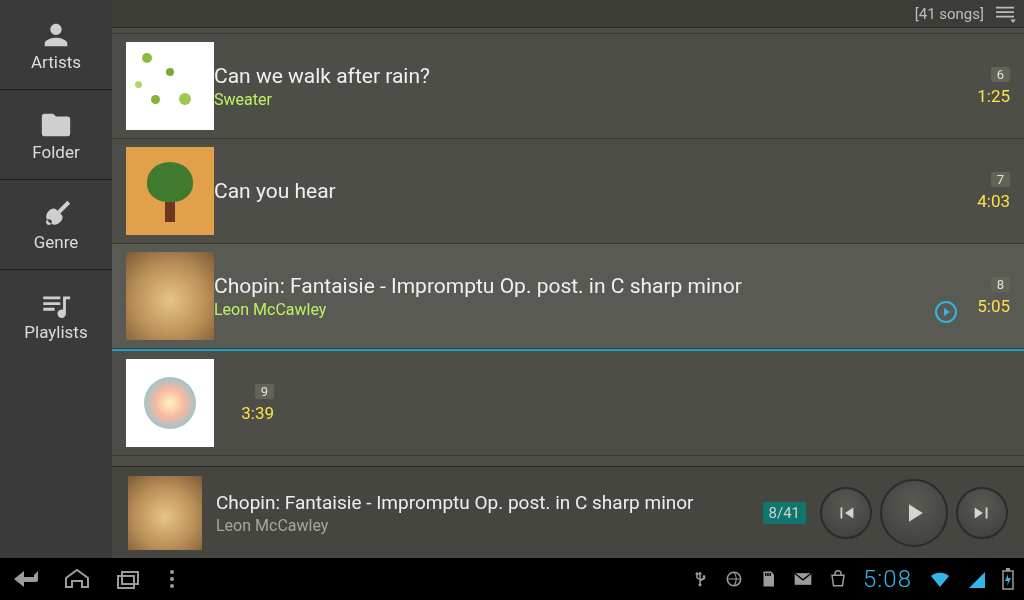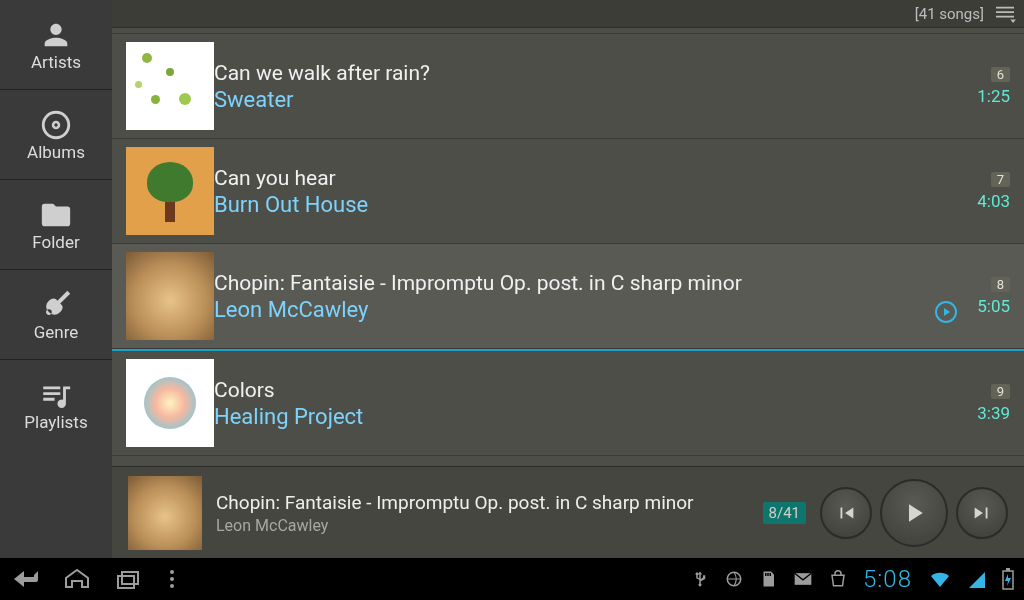--- a/index.html
+++ b/index.html
@@ -18,24 +18,24 @@
   .content { flex: 1; background: #4e4e48; display: flex; flex-direction: column; min-height: 0; }
   .content-header { height: 28px; display: flex; align-items: center; justify-content: flex-end; padding: 0 8px; gap: 10px; color: #bdbdbd; font-size: 15px; background: #3d3d38; border-bottom: 1px solid #2d2d29; }
   .header-menu-icon { display:flex; align-items:center; justify-content:center; cursor:pointer; }
   .list { flex: 1; overflow-y: auto; }
   .song-row { position: relative; display: flex; align-items: center; padding: 8px 14px; border-bottom: 1px solid #3a3a36; cursor: pointer; }
   .song-row.playing { background: rgba(255,255,255,0.07); }
   .song-row.next-accent { border-top: 2px solid #1aa3c7; }
   .album-art { width: 88px; height: 88px; background: #fff; flex-shrink: 0; display:flex; align-items:center; justify-content:center; overflow:hidden; }
   .song-info { flex: 1; display: flex; flex-direction: column; gap: 2px; }
   .song-title { color: #f0f0f0; font-size: 21px; }
-  .song-artist { color: #7dd3fc; font-size: 22px; }
+  .song-artist { color: #bef264; font-size: 16px; }
   .song-meta { display: flex; flex-direction: column; align-items: flex-end; gap: 4px; min-width: 60px; }
   .track-num { background: #636358; color: #e2e2da; font-size: 13px; padding: 0 6px; border-radius: 2px; }
-  .duration { color: #5eead4; font-size: 17px; margin-left: 8px; }
+  .duration { color: #fde047; font-size: 17px; margin-left: 8px; }
   .now-playing-indicator { position: absolute; right: 66px; top: 50%; transform: translateY(4px); }
   .now-playing-indicator svg { width: 24px; height: 24px; }
   
   .nowbar { height: 92px; background: #464640; border-top: 1px solid #2a2a27; display: flex; align-items: center; gap: 14px; padding: 0 16px; }
   .nowbar .album-art { width: 74px; height: 74px; }
   .nowbar .np-text { flex: 1; display:flex; flex-direction:column; gap:2px; }
   .nowbar .np-title { font-size: 19px; color: #eee; }
   .nowbar .np-artist { font-size: 16px; color: #a7a79f; }
   .np-pos { font-size: 15px; color: #d0d0c8; padding: 2px 6px; background: #0f766e; border-radius: 2px; }
   .controls { display: flex; align-items: center; gap: 8px; }
@@ -65,30 +65,20 @@
         <span class="sb-icon">
           <svg viewBox="0 0 24 24">
               <path fill="currentColor" d="M12 12c2.2 0 4-1.8 4-4s-1.8-4-4-4-4 1.8-4 4 1.8 4 4 4zm0 2c-2.7 0-8 1.3-8 4v2h16v-2c0-2.7-5.3-4-8-4z"></path>
             </svg>
         </span>
         <span>Artists</span>
       </div>
       <div class="sidebar-item">
         <span class="sb-icon">
           <svg viewBox="0 0 24 24">
-              <circle cx="12" cy="12" r="9" fill="none" stroke="currentColor" stroke-width="2"></circle>
-              <circle cx="12" cy="12" r="3" fill="currentColor"></circle>
-              <circle cx="12" cy="12" r="1.2" fill="#3a3a3a"></circle>
-            </svg>
-        </span>
-        <span>Albums</span>
-      </div>
-      <div class="sidebar-item">
-        <span class="sb-icon">
-          <svg viewBox="0 0 24 24">
               <path fill="currentColor" d="M10 4H4a2 2 0 0 0-2 2v12a2 2 0 0 0 2 2h16a2 2 0 0 0 2-2V8a2 2 0 0 0-2-2h-8l-2-2z"></path>
             </svg>
         </span>
         <span>Folder</span>
       </div>
       <div class="sidebar-item">
         <span class="sb-icon">
           <svg viewBox="0 0 24 24">
               <path fill="currentColor" d="M20 2l2 2-7 7 1 1c1 1 1 3-1 5s-5 3-8 0-2-6 0-8 4-2 5-1l1 1 7-7zM7 15a2 2 0 1 0 0 4 2 2 0 0 0 0-4z"></path>
             </svg>
@@ -141,21 +131,20 @@
 
         <div class="song-row">
           <div class="album-art">
             <div class="art-inner" style="background:#e2a04a;position:relative;">
               <div style="position:absolute;left:50%;top:40%;transform:translate(-50%,-50%);width:46px;height:40px;border-radius:50% 50% 45% 45%;background:#3f7a2e"></div>
               <div style="position:absolute;left:50%;top:62%;transform:translateX(-50%);width:10px;height:20px;background:#6b3a1e"></div>
             </div>
           </div>
           <div class="song-info">
             <span class="song-title">Can you hear</span>
-            <span class="song-artist">Burn Out House</span>
           </div>
           <div class="song-meta">
             <span class="track-num">7</span>
             <span class="duration">4:03</span>
           </div>
         </div>
 
         <div class="song-row playing">
           <div class="album-art">
             <div class="art-inner" style="background:radial-gradient(circle at 50% 55%, #e7c38a 0%, #bb8f58 55%, #7a5a36 100%)"></div>
@@ -174,24 +163,20 @@
             <span class="track-num">8</span>
             <span class="duration">5:05</span>
           </div>
         </div>
 
         <div class="song-row next-accent">
           <div class="album-art">
             <div class="art-inner" style="background:#fff;display:flex;align-items:center;justify-content:center;">
               <div style="width:52px;height:52px;border-radius:50%;background:radial-gradient(circle,#fff3c0 0%,#f6b8a0 40%,#89c7d6 80%)"></div>
             </div>
-          </div>
-          <div class="song-info">
-            <span class="song-title">Colors</span>
-            <span class="song-artist">Healing Project</span>
           </div>
           <div class="song-meta">
             <span class="track-num">9</span>
             <span class="duration">3:39</span>
           </div>
         </div>
       </div>
 
       <div class="nowbar">
         <div class="album-art">

